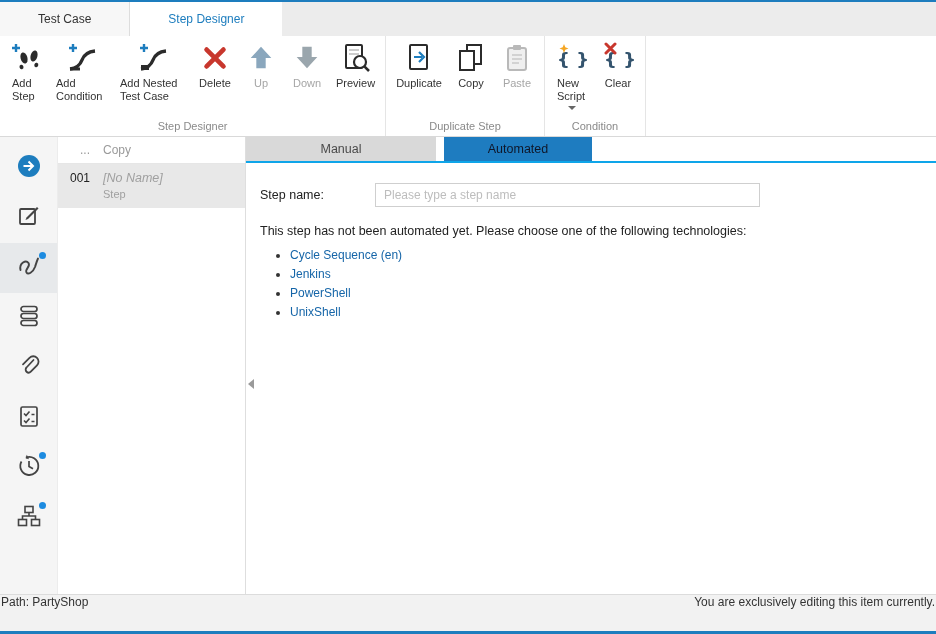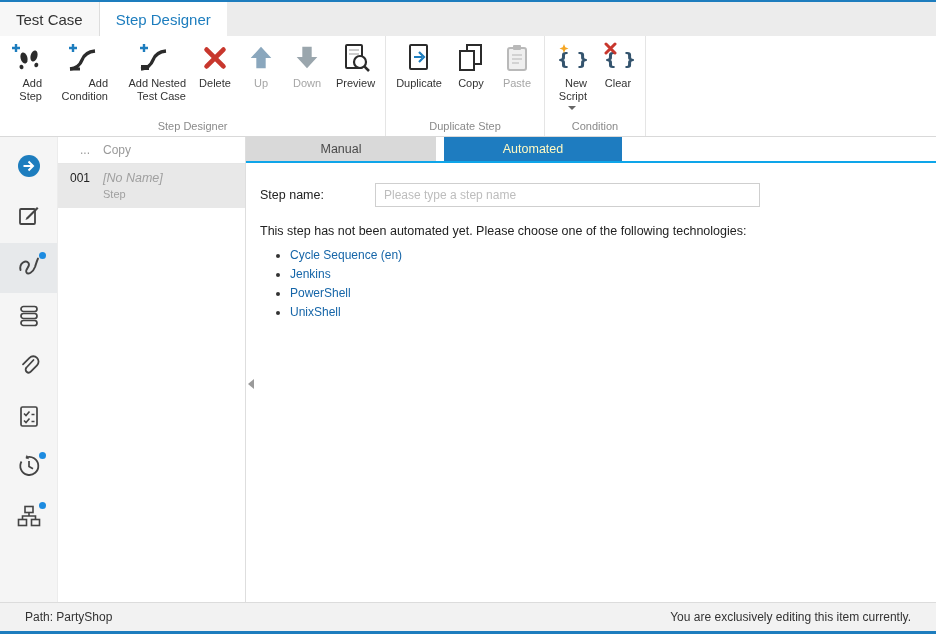--- a/index.html
+++ b/index.html
@@ -3,33 +3,33 @@
 <meta charset="utf-8">
 <style>
   * { margin:0; padding:0; box-sizing:border-box; }
   html,body { background:#fff; }
   body { font-family:"Liberation Sans", sans-serif; color:#333; }
   .app { position:relative; width:936px; height:634px; background:#fff; overflow:hidden;
          border-top:2px solid #1d7dbe; }
 
   
   .doc-tabs { display:flex; height:34px; background:#ececec; }
-  .doc-tab { display:flex; align-items:center; justify-content:center; font-size:15px;
-             padding:0 16px; cursor:default; }
+  .doc-tab { display:flex; align-items:center; justify-content:center; font-size:12px;
+             padding:0 38px; cursor:default; }
   .doc-tab.inactive { background:#f7f7f7; color:#333; border-right:1px solid #ddd; }
   .doc-tab.active { background:#ffffff; color:#1d7dbe; }
 
   
   .ribbon { display:flex; height:101px; background:#fff; border-bottom:1px solid #d9d9d9; }
   .rgroup { display:flex; flex-direction:column; border-right:1px solid #e5e5e5; padding:2px 4px 0 4px; }
   .rgroup-buttons { display:flex; align-items:flex-start; flex:1; }
   .rgroup-label { text-align:center; color:#8a8a8a; font-size:11px; padding:2px 0 4px 0; }
   .rbtn { display:flex; flex-direction:column; align-items:center; padding:3px 6px 0 6px; min-width:42px; }
   .rbtn-icon { width:34px; height:34px; display:flex; align-items:center; justify-content:center; }
-  .rbtn-label { font-size:11px; color:#333; text-align:right; line-height:1.2; margin-top:2px; }
+  .rbtn-label { font-size:11px; color:#333; text-align:left; line-height:1.2; margin-top:2px; }
   .rbtn.disabled .rbtn-label { color:#a6a6a6; }
   .w30 .rbtn-label { max-width:30px; }
   .w52 .rbtn-label { max-width:52px; }
   .w66 .rbtn-label { max-width:66px; }
   .drop-caret { width:0; height:0; border-left:4px solid transparent; border-right:4px solid transparent;
                 border-top:4px solid #666; margin-top:3px; }
 
   
   .content { display:flex; height:473px; }
 
@@ -49,41 +49,41 @@
   .row-num { width:37px; text-align:right; padding-right:5px; color:#222; font-size:12px; }
   .row-main { padding-left:8px; }
   .row-title { color:#a0a0a0; font-style:italic; font-size:12.5px; }
   .row-type { color:#a0a0a0; font-size:11px; margin-top:3px; }
 
   
   .main { flex:1; background:#fff; position:relative; }
   .tab-strip { display:flex; height:26px; border-bottom:2px solid #0ea5e9;gap:8px; }
   .main-tab { display:flex; align-items:center; justify-content:center; font-size:12.5px; }
   .main-tab.manual { width:190px; background:#d9d9d9; color:#4a4a4a; }
-  .main-tab.automated { width:178px; background:#1e7cc0; color:#fef9c3; }
+  .main-tab.automated { width:148px; background:#1e7cc0; color:#0f172a; }
 
   .collapse-arrow { position:absolute; left:2px; top:242px; width:0; height:0;
                     border-top:5px solid transparent; border-bottom:5px solid transparent;
                     border-right:6px solid #9a9a9a; }
 
   .form-row { display:flex; align-items:center; margin:20px 0 0 14px; }
   .form-label { font-size:12.5px; color:#222; width:115px; flex:none; }
   .step-input { width:385px; height:24px; border:1px solid #cfcfcf; padding:0 8px; font-size:12px;
                 color:#333; font-family:"Liberation Sans", sans-serif; outline:none; }
   .step-input::placeholder { color:#bdbdbd; }
 
   .info-text { margin:17px 0 0 14px; font-size:12.5px; color:#222; }
   .tech-list { margin:10px 0 0 28px; list-style-position:outside; padding-left:16px; }
   .tech-list li { margin-bottom:5px; color:#333; font-size:12px; }
   .tech-link { color:#1565a8; cursor:pointer;margin-top:36px; }
 
   
-  .statusbar { position:absolute; left:0; bottom:0; width:936px; height:32px; background:#f2f2f2;
+  .statusbar { position:absolute; left:0; bottom:0; width:936px; height:40px; background:#f2f2f2;
                border-top:1px solid #dcdcdc; border-bottom:3px solid #1d7dbe;
-               display:flex; justify-content:space-between; align-items:center; padding:0 25px;
+               display:flex; justify-content:space-between; padding:0 1px;
                font-size:12px; color:#333; }
 </style>
 </head>
 <body>
 
 <div class="app">
 
   <div class="doc-tabs">
     <div class="doc-tab inactive">Test Case</div>
     <div class="doc-tab active">Step Designer</div>

